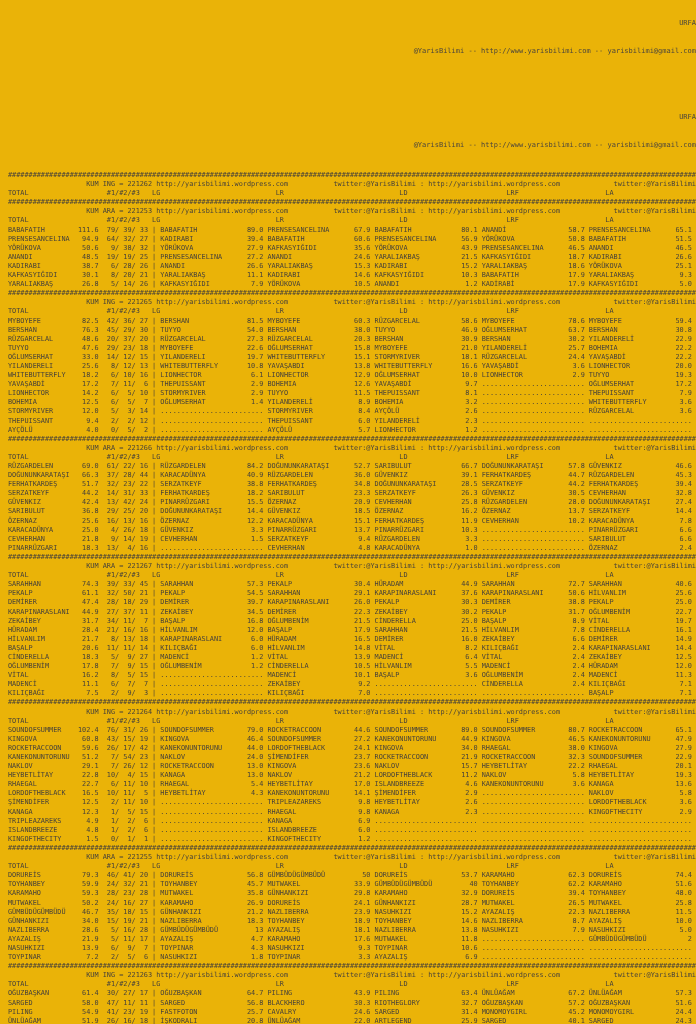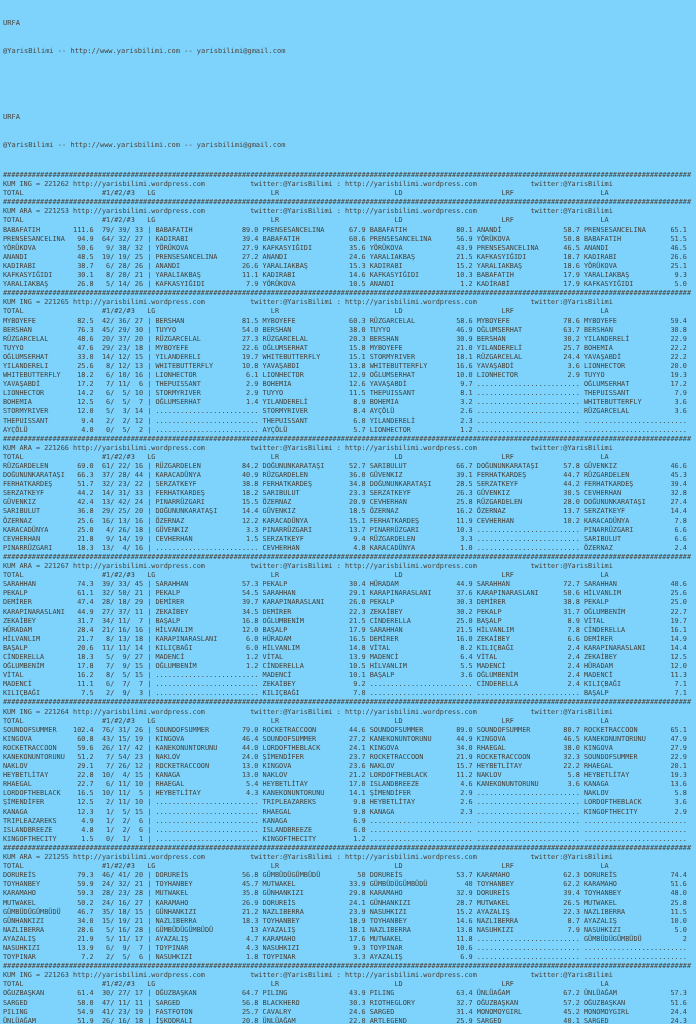--- a/index.html
+++ b/index.html
@@ -1,22 +1,23 @@
 <!DOCTYPE html>
 <html><head>
 <meta charset="utf-8">
 <style>
   html,body{margin:0;padding:0;}
   body{background:#fcf3ec;}
   .page{
     position:relative;
     width:696px;height:1024px;
-    background:#7dd3fc;
+    background:#eab308;
     overflow:hidden;
     color:#4b453d;
+    text-align:right;
   }
   .letterhead{
     padding:2px 0 0 3px;
     font-family:"DejaVu Sans Mono","Liberation Mono",monospace;
     font-size:7px;
     white-space:pre;
   }
   .lh-line{height:11.5px;line-height:11.5px;}
   .lh-gap{height:23px;}
   .report{

